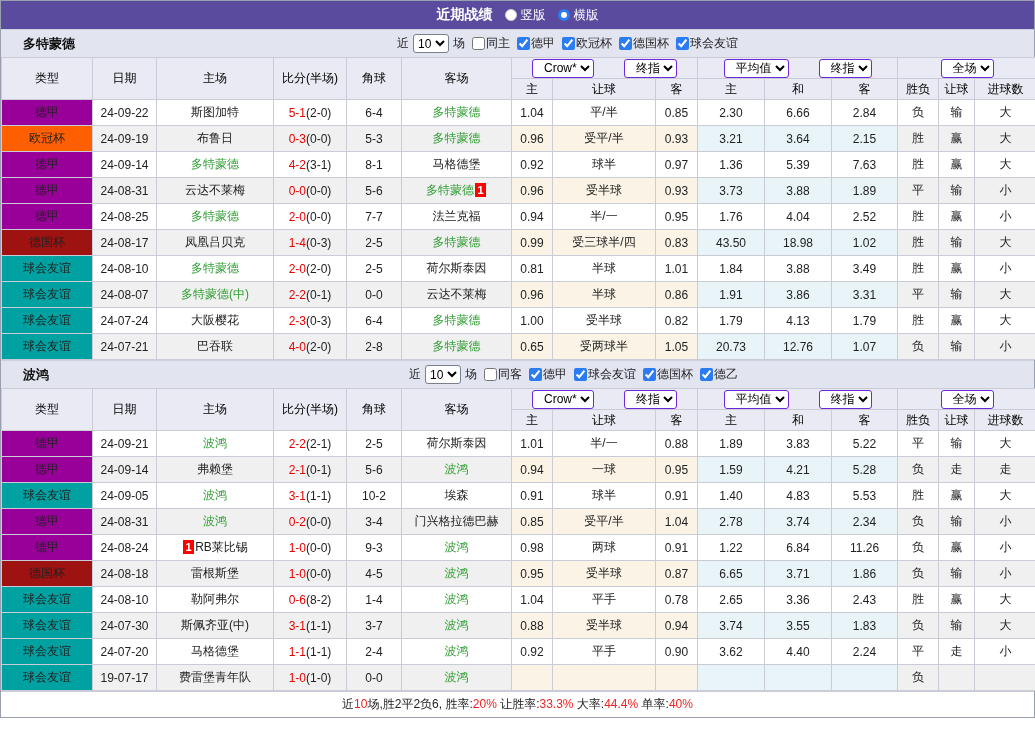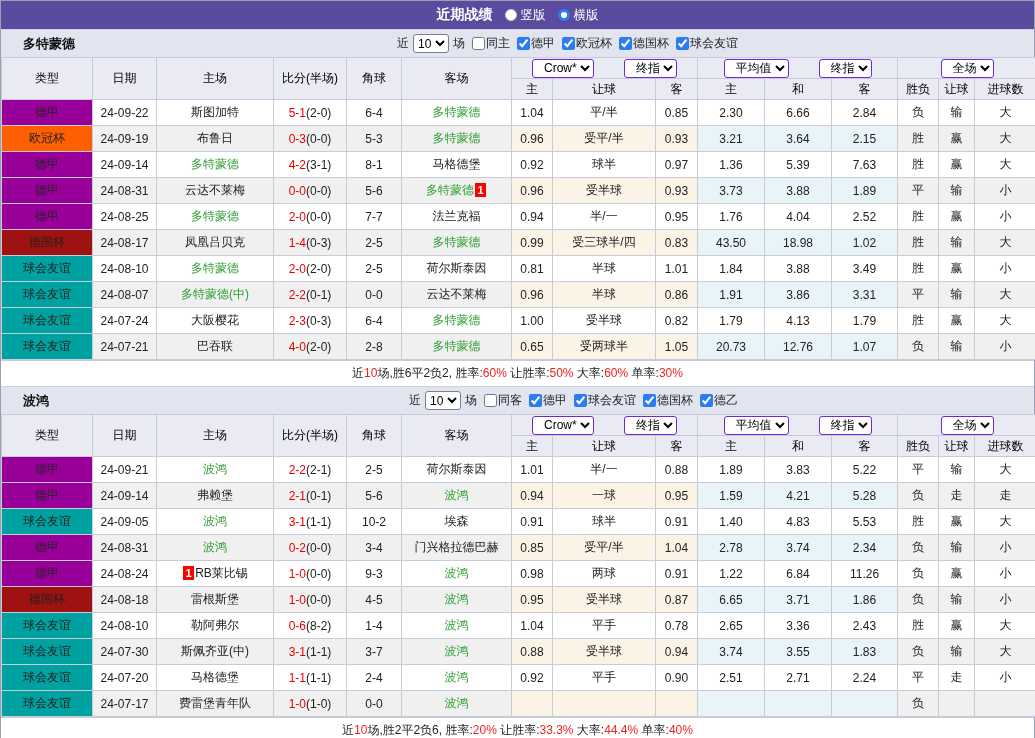--- a/index.html
+++ b/index.html
@@ -285,21 +285,20 @@
               <td class="c-avg">20.73</td>
               <td class="c-avg">12.76</td>
               <td class="c-avg">1.07</td>
               <td class="t-blue">负</td>
               <td class="t-blue">输</td>
               <td class="t-blue">小</td>
             </tr>
           </tbody>
         </table>
       </div>
-    <div class="summary" id="summary-0"><span>近</span><span class="red">10</span><span>场,胜6平2负2, 胜率:</span><span class="red">60%</span><span> 让胜率:</span><span class="red">50%</span><span> 大率:</span><span class="red">60%</span><span> 单率:</span><span class="red">30%</span></div>
   </div>
 
   <div>
     <div class="teambar">
       <span class="teamname">波鸿</span>
       <span class="filters">
         <span>近</span>
         <select><option>10</option></select>
         <span>场</span>
         <input type="checkbox" style="">
@@ -497,30 +496,30 @@
             <tr>
               <td class="league" style="background: rgb(0, 161, 161);">球会友谊</td>
               <td>24-07-20</td>
               <td><span>马格德堡</span></td>
               <td><span class="ft">1-1</span><span class="ht">(1-1)</span></td>
               <td>2-4</td>
               <td><span class="tg">波鸿</span></td>
               <td class="c-crow">0.92</td>
               <td class="c-crow">平手</td>
               <td class="c-crow">0.90</td>
-              <td class="c-avg">2.51</td>
-              <td class="c-avg">2.71</td>
+              <td class="c-avg">3.62</td>
+              <td class="c-avg">4.40</td>
               <td class="c-avg">2.24</td>
               <td class="t-green">平</td>
               <td class="t-green">走</td>
               <td class="t-blue">小</td>
             </tr>
             <tr>
               <td class="league" style="background: rgb(0, 161, 161);">球会友谊</td>
-              <td>24-07-17</td>
+              <td>19-07-17</td>
               <td><span>费雷堡青年队</span></td>
               <td><span class="ft">1-0</span><span class="ht">(1-0)</span></td>
               <td>0-0</td>
               <td><span class="tg">波鸿</span></td>
               <td class="c-crow"></td>
               <td class="c-crow"></td>
               <td class="c-crow"></td>
               <td class="c-avg"></td>
               <td class="c-avg"></td>
               <td class="c-avg"></td>

